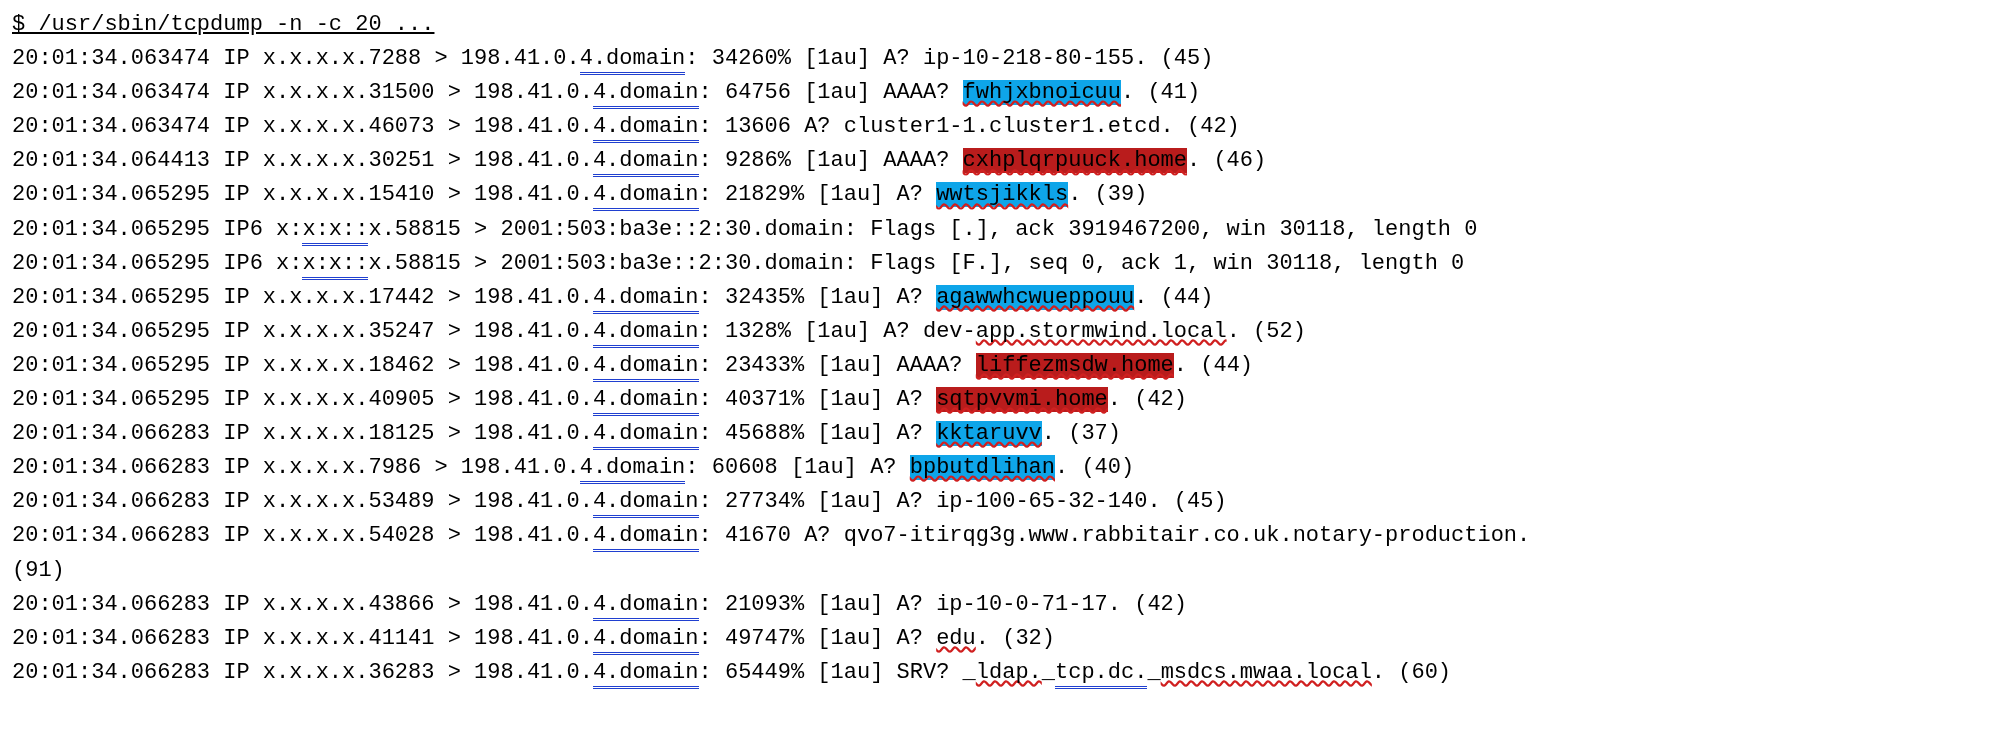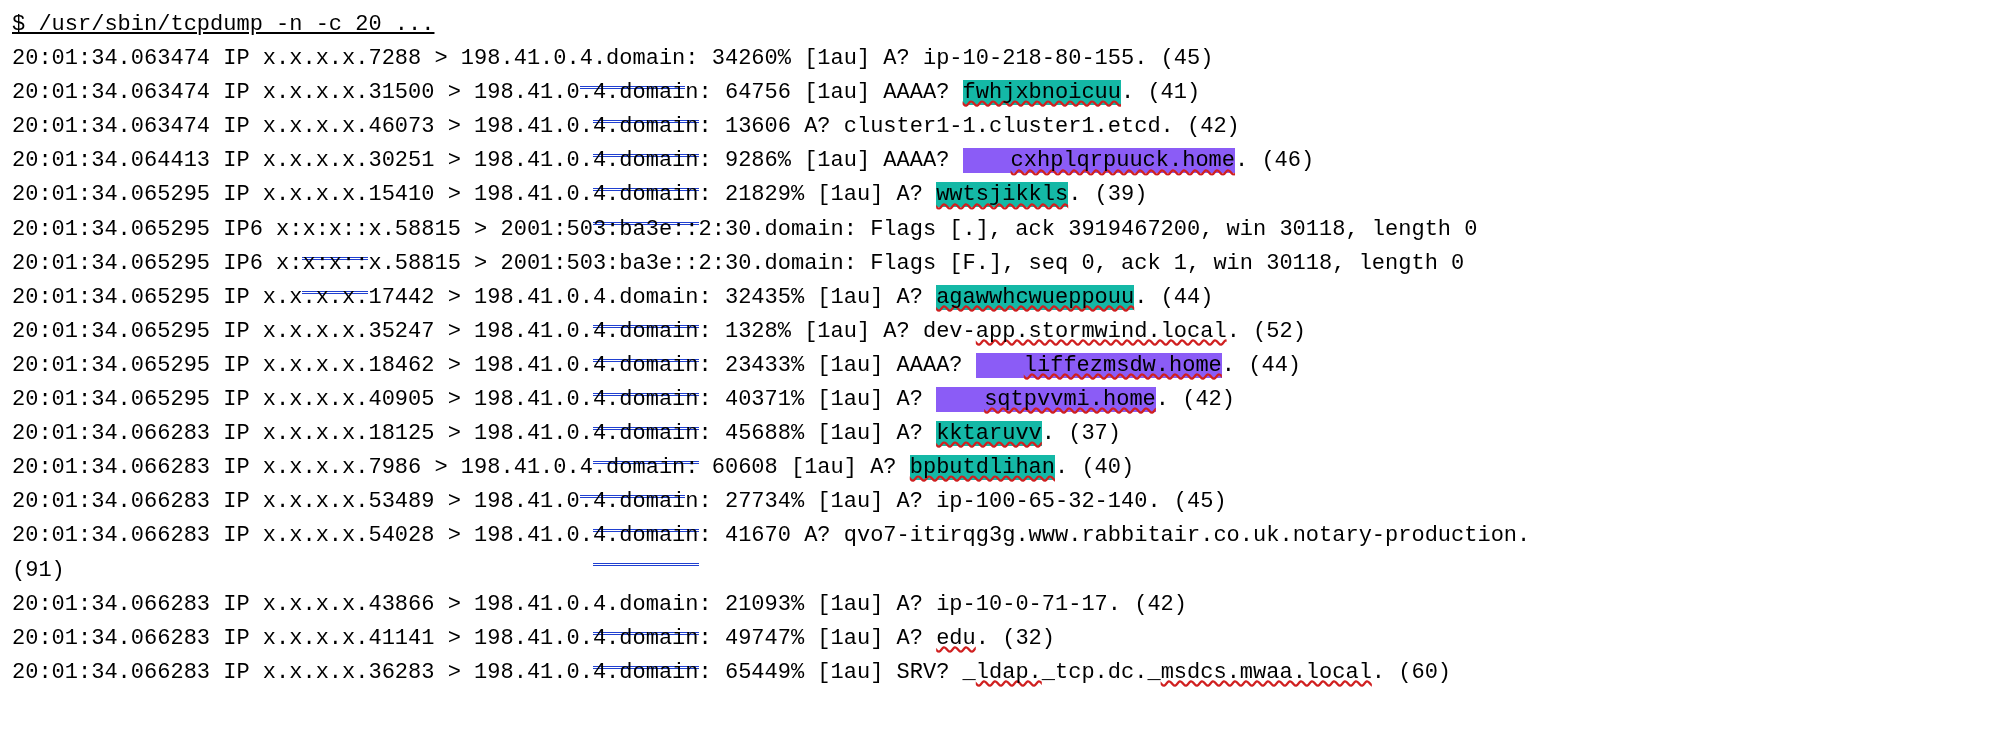--- a/index.html
+++ b/index.html
@@ -22,32 +22,31 @@
     }
     .prompt {
       display: inline;
       text-decoration: underline;
     }
     .seg {
       display: inline;
     }
     .ul-blue {
       border-bottom: 3px double #2040d0;
-      padding-bottom: 15px;
+      padding-bottom: 1px;
     }
     .ul-red {
       text-decoration: underline wavy #d02020;
       text-decoration-skip-ink: none;
     }
     .hl-yellow {
-      background: #14b8a6;
+      background: #0ea5e9;
     }
     .hl-green {
-      background: #8b5cf6;
-      padding-left: 48px;
+      background: #b91c1c;
     }
   </style>
 </head>
 <body>
 
 <div id="terminal">
     <div class="line"><span class="prompt">$ /usr/sbin/tcpdump -n -c 20 ...</span></div>
     <div class="line"><span class="seg">20:01:34.063474 IP x.x.x.x.7288 &gt; 198.41.0.</span><span class="seg ul-blue">4.domain</span><span class="seg">: 34260% [1au] A? ip-10-218-80-155. (45)</span></div>
     <div class="line"><span class="seg">20:01:34.063474 IP x.x.x.x.31500 &gt; 198.41.0.</span><span class="seg ul-blue">4.domain</span><span class="seg">: 64756 [1au] AAAA? </span><span class="seg hl-yellow ul-red">fwhjxbnoicuu</span><span class="seg">. (41)</span></div>
     <div class="line"><span class="seg">20:01:34.063474 IP x.x.x.x.46073 &gt; 198.41.0.</span><span class="seg ul-blue">4.domain</span><span class="seg">: 13606 A? cluster1-1.cluster1.etcd. (42)</span></div>

